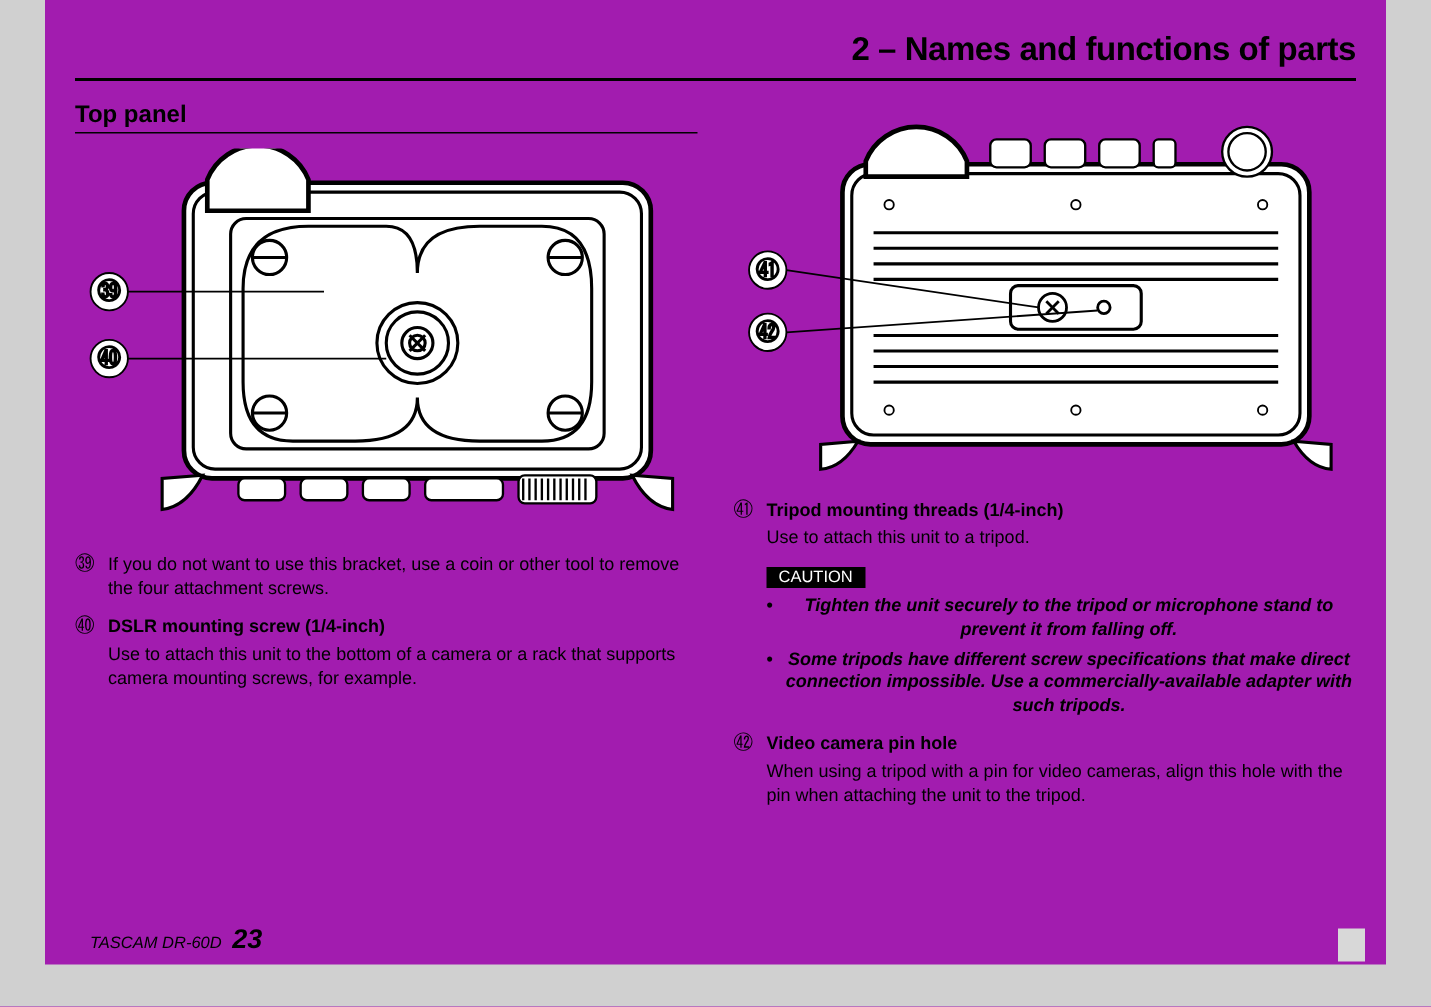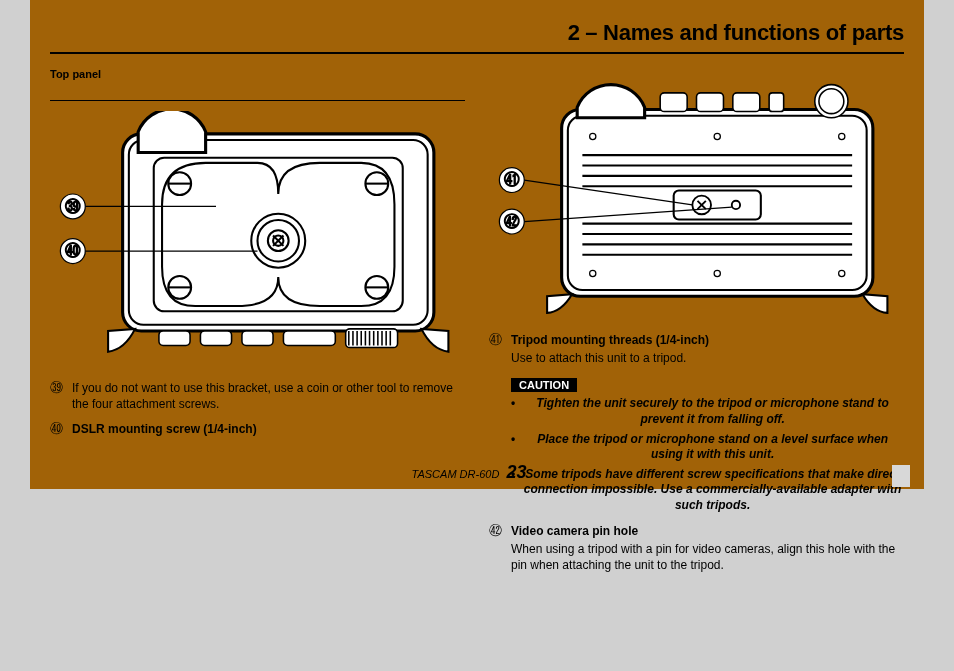--- a/index.html
+++ b/index.html
@@ -5,47 +5,47 @@
   * { box-sizing: border-box; margin: 0; padding: 0; }
   body {
     font-family: 'Helvetica Neue', Arial, sans-serif;
     background: #d0d0d0;
     width: 954px;
     height: 671px;
     position: relative;
     overflow: hidden;
   }
   .page {
-    background: #a16207;
+    background: #a21caf;
     margin: 0 30px;
-    height: 489px;
+    height: 643px;
     padding: 20px 20px 10px 20px;
     position: relative;
   }
   .chapter-header {
     text-align: right;
     border-bottom: 2px solid #000;
     padding-bottom: 6px;
     margin-bottom: 14px;
   }
   .chapter-header h1 {
     font-size: 22px;
     font-weight: 800;
     letter-spacing: -0.3px;
   }
   .columns {
     display: flex;
     gap: 24px;
   }
   .col { flex: 1 1 0; }
   .section-title {
-    font-size: 11px;
+    font-size: 16px;
     font-weight: 700;
     border-bottom: 1.5px solid #000;
-    padding-bottom: 20px;
+    padding-bottom: 2px;
     margin-bottom: 10px;
   }
   .diagram {
     width: 100%;
     display: block;
     margin: 0 auto 14px auto;
   }
   .item {
     display: flex;
     align-items: baseline;
@@ -59,21 +59,21 @@
     width: 22px;
     flex: none;
   }
   .item .body { flex: 1; }
   .item .head { font-weight: 700; }
   .item .para { margin-top: 2px; }
   .caution-label {
     display: inline-block;
     background: #000;
     color: #fff;
-    font-weight: 700;
+    font-weight: 400;
     font-size: 11px;
     padding: 1px 8px;
     margin: 4px 0 4px 22px;
   }
   .caution-list {
     list-style: none;
     margin-left: 22px;
     font-size: 12px;
     font-style: italic;
     font-weight: 700;
@@ -84,21 +84,21 @@
     gap: 6px;
     margin-bottom: 4px;
     line-height: 1.3;
   }
   .caution-list li::before { content: "•"; font-style: normal; flex:none;}
   .footer {
     position: absolute;
     bottom: 6px;
     left: 30px;
     right: 30px;
-    text-align: center;
+    text-align: left;
     font-size: 11px;
     font-style: italic;
     padding-right: 16px;
   }
   .footer .pg {
     font-weight: 800;
     font-style: italic;
     font-size: 18px;
     margin-left: 4px;
   }
@@ -196,20 +196,21 @@
         <div class="item">
           <div class="num">㊴</div>
           <div class="body">
             <div class="para" style="margin-top:6px">If you do not want to use this bracket, use a coin or other tool to remove the four attachment screws.</div>
           </div>
         </div>
         <div class="item">
           <div class="num">㊵</div>
           <div class="body">
             <div class="head">DSLR mounting screw (1/4-inch)</div>
+            <div class="para">Use to attach this unit to the bottom of a camera or a rack that supports camera mounting screws, for example.</div>
           </div>
         </div>
       </div>
     </div>
 
     <div class="col">
 
       
       <svg class="diagram" viewBox="0 0 400 240">
         <rect x="70" y="40" width="300" height="180" rx="18" fill="#fff" stroke="#000" stroke-width="3"></rect>
@@ -277,23 +278,20 @@
           <div class="para">Use to attach this unit to a tripod.</div>
         </div>
       </div>
 
       <div class="caution-label">CAUTION</div>
       <ul class="caution-list">
         <li>
             <span>Tighten the unit securely to the tripod or microphone stand to prevent it from falling off.</span>
           </li>
         <li>
-            <span>Place the tripod or microphone stand on a level surface when using it with this unit.</span>
-          </li>
-        <li>
             <span>Some tripods have different screw specifications that make direct connection impossible. Use a commercially-available adapter with such tripods.</span>
           </li>
       </ul>
 
       <div class="item" style="margin-top:8px">
         <div class="num">㊷</div>
         <div class="body">
           <div class="head">Video camera pin hole</div>
           <div class="para">When using a tripod with a pin for video cameras, align this hole with the pin when attaching the unit to the tripod.</div>
         </div>

